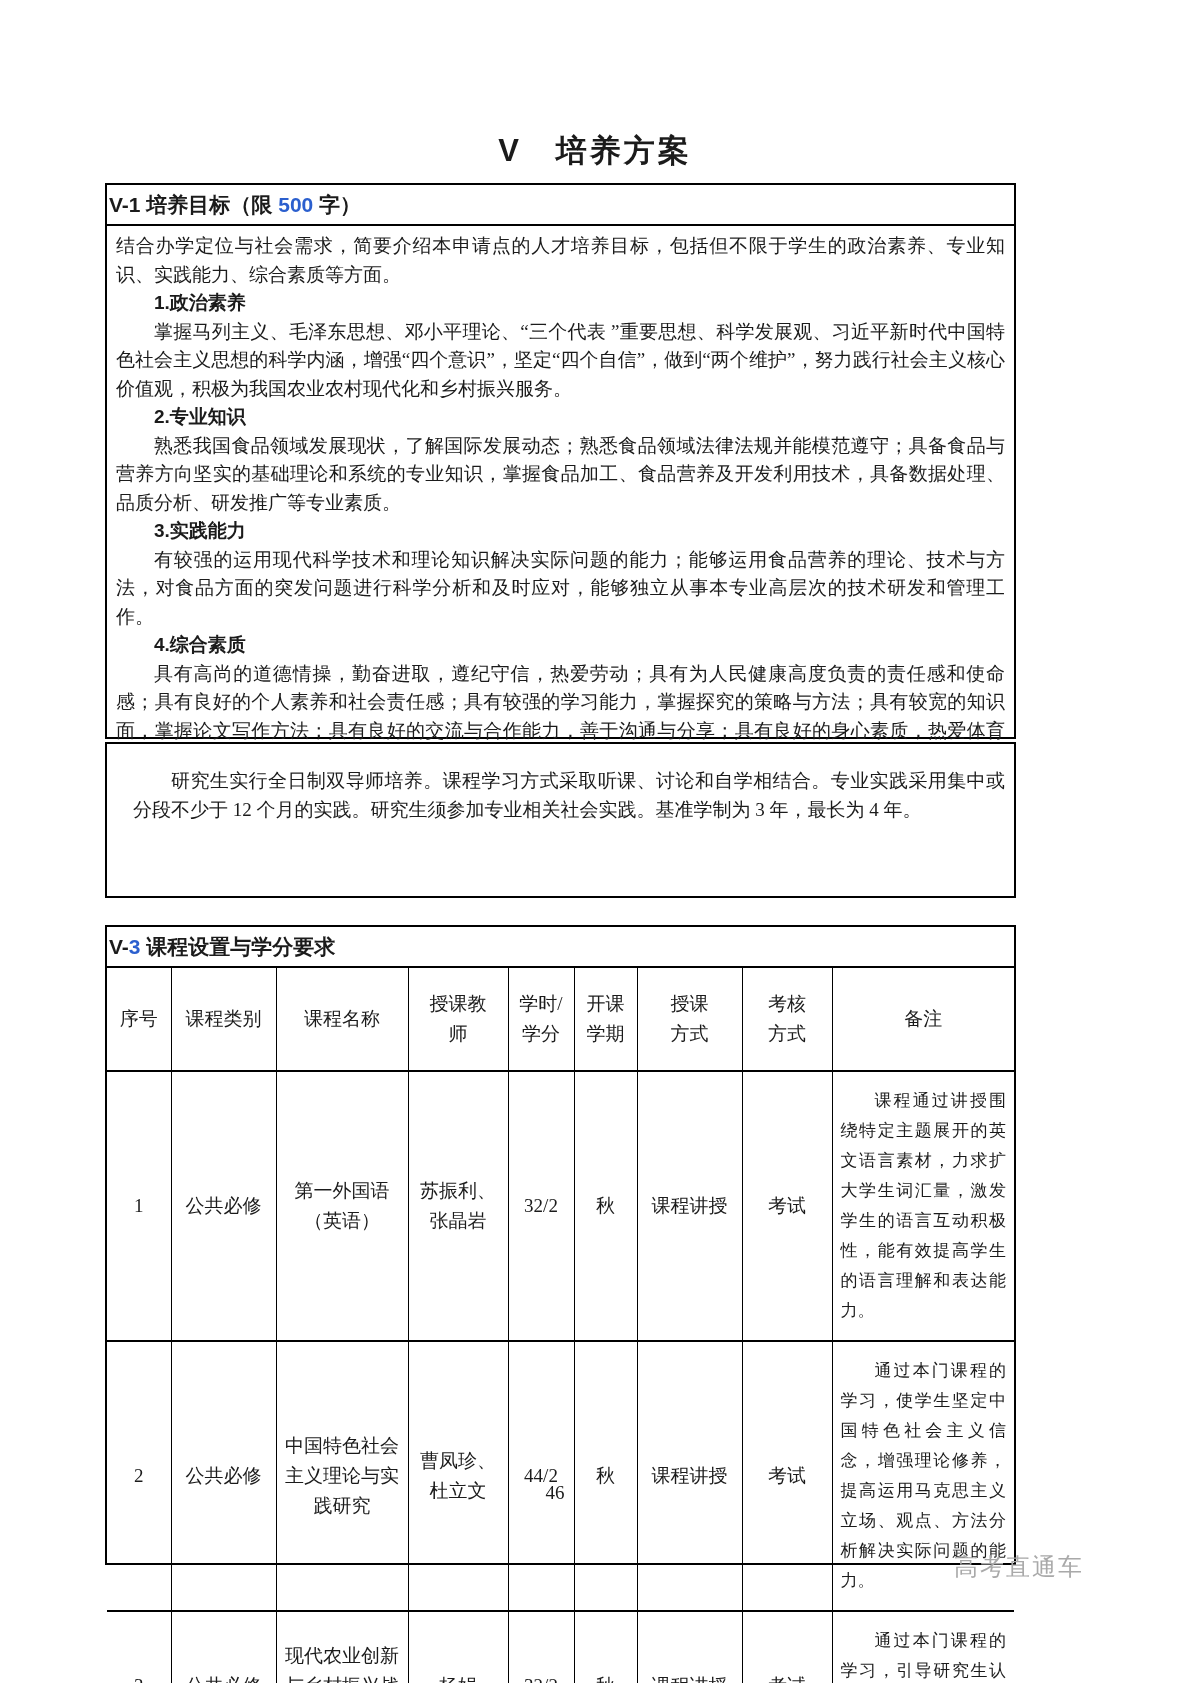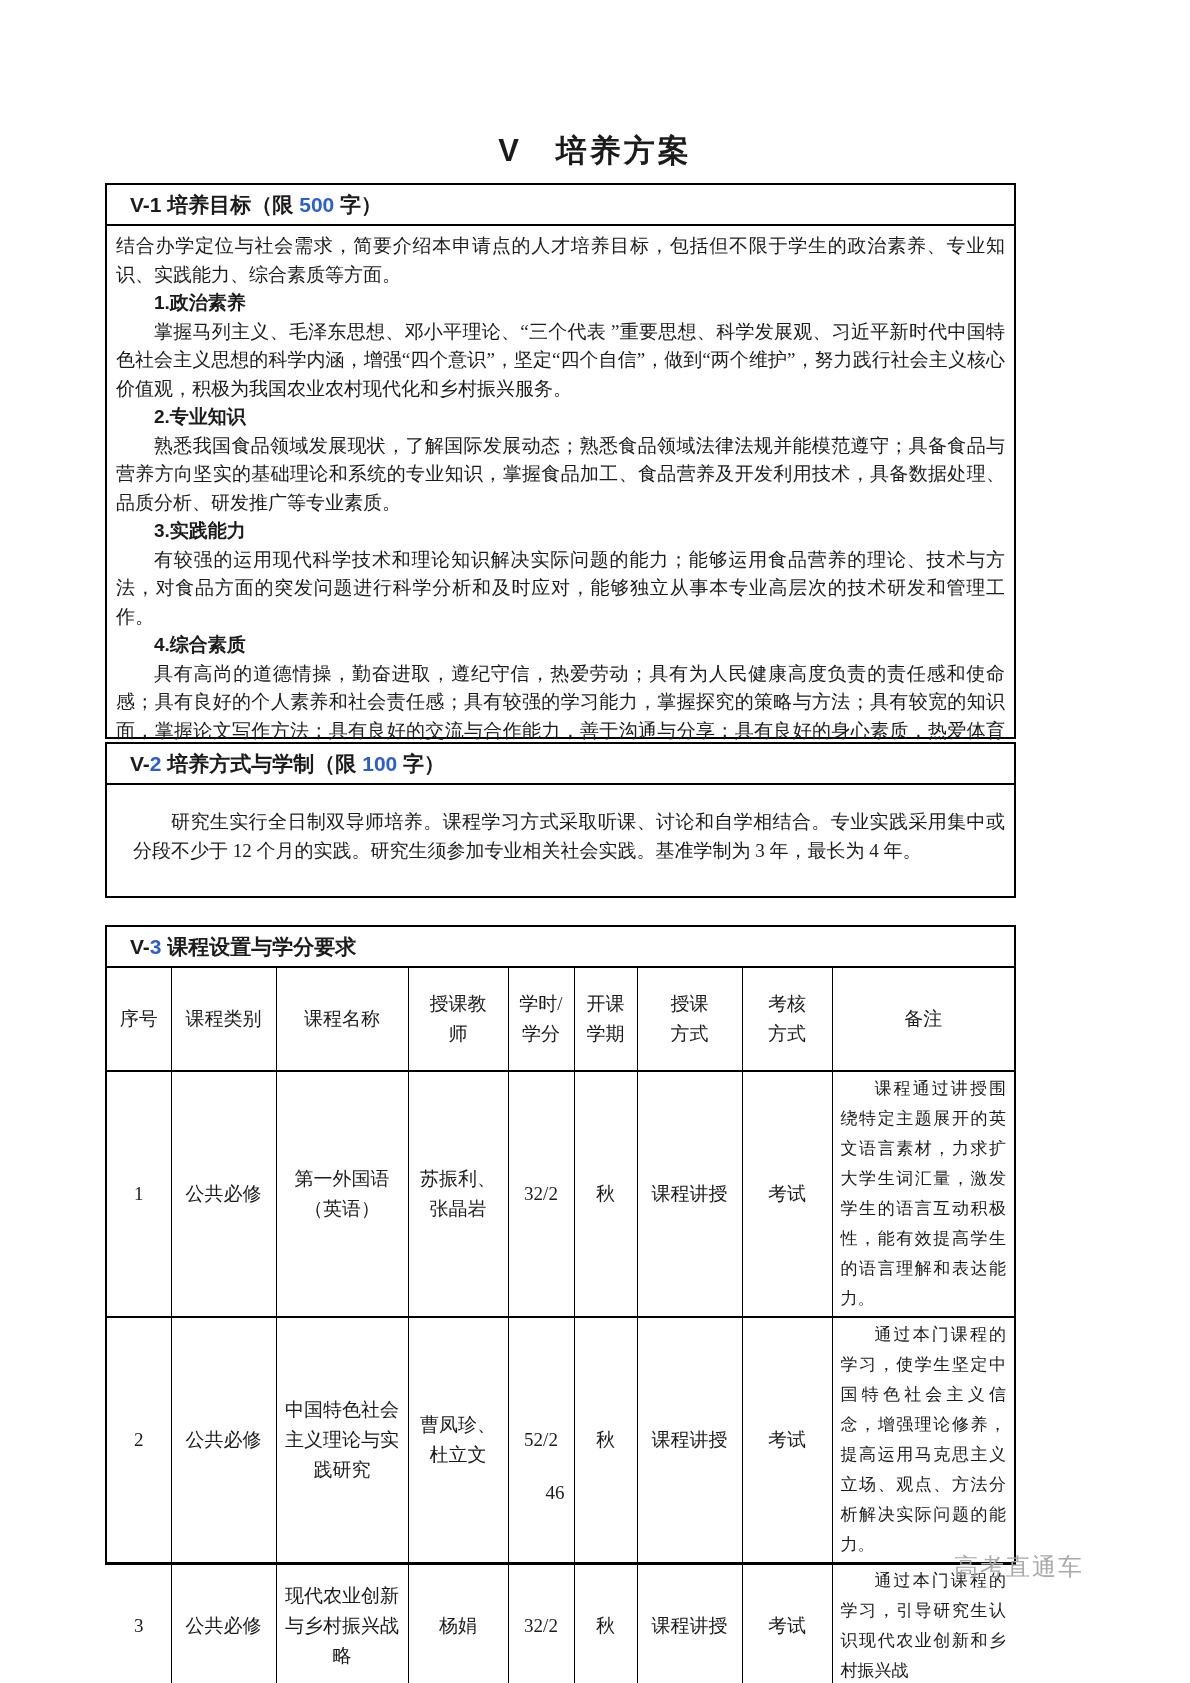--- a/index.html
+++ b/index.html
@@ -41,21 +41,21 @@
   .section-box.v3 { top: 925px; height: 640px; }
 
   .section-header {
     box-sizing: border-box;
     height: 41px;
     border-bottom: 2px solid #000;
     font-family: "Liberation Sans", sans-serif;
     font-weight: bold;
     font-size: 21px;
     line-height: 37px;
-    padding: 1px 6px 0 23px;
+    padding: 1px 6px 0 2px;
     white-space: nowrap;
   }
   .num-blue { color: var(--accent, #2b5fce); }
 
   .section-body {
     box-sizing: border-box;
     padding: 6px 9px 0 9px;
     font-size: 19px;
     line-height: 28.5px;
     text-align: justify;
@@ -94,21 +94,21 @@
   .course-table tr.hdr th { border-top: none; border-bottom-width: 2px; }
   .course-table th:first-child, .course-table td:first-child { border-left: none; }
   .course-table th:last-child, .course-table td:last-child { border-right: none; }
   .course-table tr:last-child td { border-bottom: none; }
   .course-table td.remark {
     text-align: justify;
     white-space: normal;
     text-indent: 2em;
     font-size: 17px;
     line-height: 30px;
-    padding: 2px 8px;
+    padding: 14px 8px;
   }
   tr.hdr   { height: 103px; }
   tr.row-1 { height: 186px; }
   tr.row-2 { height: 190px; }
   tr.row-3 { height: 114px; }
 
   .page-number {
     position: absolute;
     top: 1482px;
     left: 0;
@@ -140,21 +140,20 @@
     <p class="subhead">2.专业知识</p>
     <p class="para indent">熟悉我国食品领域发展现状，了解国际发展动态；熟悉食品领域法律法规并能模范遵守；具备食品与营养方向坚实的基础理论和系统的专业知识，掌握食品加工、食品营养及开发利用技术，具备数据处理、品质分析、研发推广等专业素质。</p>
     <p class="subhead">3.实践能力</p>
     <p class="para indent">有较强的运用现代科学技术和理论知识解决实际问题的能力；能够运用食品营养的理论、技术与方法，对食品方面的突发问题进行科学分析和及时应对，能够独立从事本专业高层次的技术研发和管理工作。</p>
     <p class="subhead">4.综合素质</p>
     <p class="para indent">具有高尚的道德情操，勤奋进取，遵纪守信，热爱劳动；具有为人民健康高度负责的责任感和使命感；具有良好的个人素养和社会责任感；具有较强的学习能力，掌握探究的策略与方法；具有较宽的知识面，掌握论文写作方法；具有良好的交流与合作能力，善于沟通与分享；具有良好的身心素质，热爱体育锻炼；具有正确的审美观。</p>
   </div>
 </div>
 
 <div class="section-box v2">
-  <div class="section-header"><span>V-</span><span class="num-blue">2</span><span> 培养方式与学制（限 </span><span class="num-blue">100</span><span> 字）</span></div>
   <div class="section-body">
     <p class="para">研究生实行全日制双导师培养。课程学习方式采取听课、讨论和自学相结合。专业实践采用集中或分段不少于 12 个月的实践。研究生须参加专业相关社会实践。基准学制为 3 年，最长为 4 年。</p>
   </div>
 </div>
 
 <div class="section-box v3">
   <div class="section-header"><span>V-</span><span class="num-blue">3</span><span> 课程设置与学分要求</span></div>
   <table class="course-table">
     <colgroup>
       <col style="width:64px">
@@ -198,21 +197,21 @@
       <td class="remark">课程通过讲授围绕特定主题展开的英文语言素材，力求扩大学生词汇量，激发学生的语言互动积极性，能有效提高学生的语言理解和表达能力。</td>
     </tr>
     <tr class="row-2">
       <td>2</td>
       <td>公共必修</td>
       <td>中国特色社会
 主义理论与实
 践研究</td>
       <td>曹凤珍、
 杜立文</td>
-      <td>52/2</td>
+      <td>44/2</td>
       <td>秋</td>
       <td>课程讲授</td>
       <td>考试</td>
       <td class="remark">通过本门课程的学习，使学生坚定中国特色社会主义信念，增强理论修养，提高运用马克思主义立场、观点、方法分析解决实际问题的能力。</td>
     </tr>
     <tr class="row-3">
       <td>3</td>
       <td>公共必修</td>
       <td>现代农业创新
 与乡村振兴战

